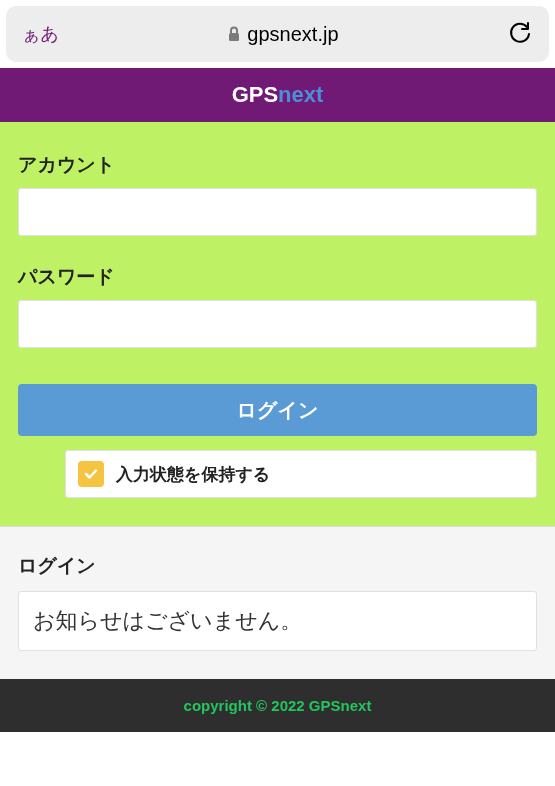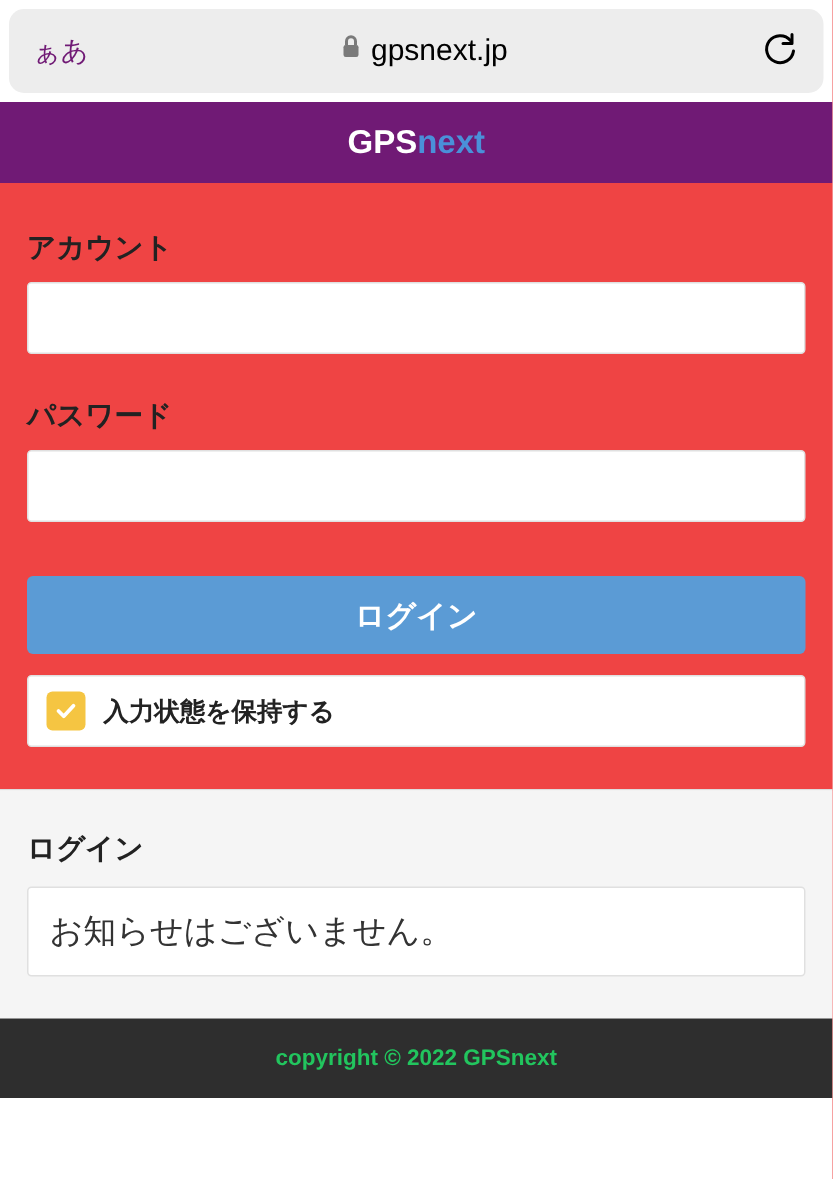--- a/index.html
+++ b/index.html
@@ -23,20 +23,21 @@
     }
     .browser-aa {
       font-size: 18px;
       color: #701a75;
       font-weight: 400;
     }
     .browser-url {
       flex: 1;
       text-align: center;
       display: flex;
+      align-items: center;
       justify-content: center;
       gap: 6px;
       color: #000;
       font-size: 20px;
     }
     .lock-icon svg {
       display: block;
     }
     .reload-icon svg {
       display: block;
@@ -46,21 +47,21 @@
       color: #fff;
       text-align: center;
       padding: 14px 0;
       font-size: 22px;
       font-weight: 700;
     }
     .header .next {
       color: #4a90d9;
     }
     .content {
-      background: #ef4444;
+      background: #bef264;
       padding: 30px 18px 28px 18px;
     }
     .field-label {
       font-size: 19px;
       font-weight: 700;
       color: #222;
       margin-bottom: 10px;
     }
     .input-field {
       width: 100%;
@@ -88,20 +89,21 @@
       margin-bottom: 14px;
     }
     .remember-box {
       background: #fff;
       border: 1px solid #e0e0e0;
       border-radius: 3px;
       padding: 10px 12px;
       display: flex;
       align-items: center;
       gap: 12px;
+      margin-left: 47px;
     }
     .checkbox {
       width: 26px;
       height: 26px;
       background: #f5c542;
       border-radius: 4px;
       display: flex;
       align-items: center;
       justify-content: center;
       cursor: pointer;

